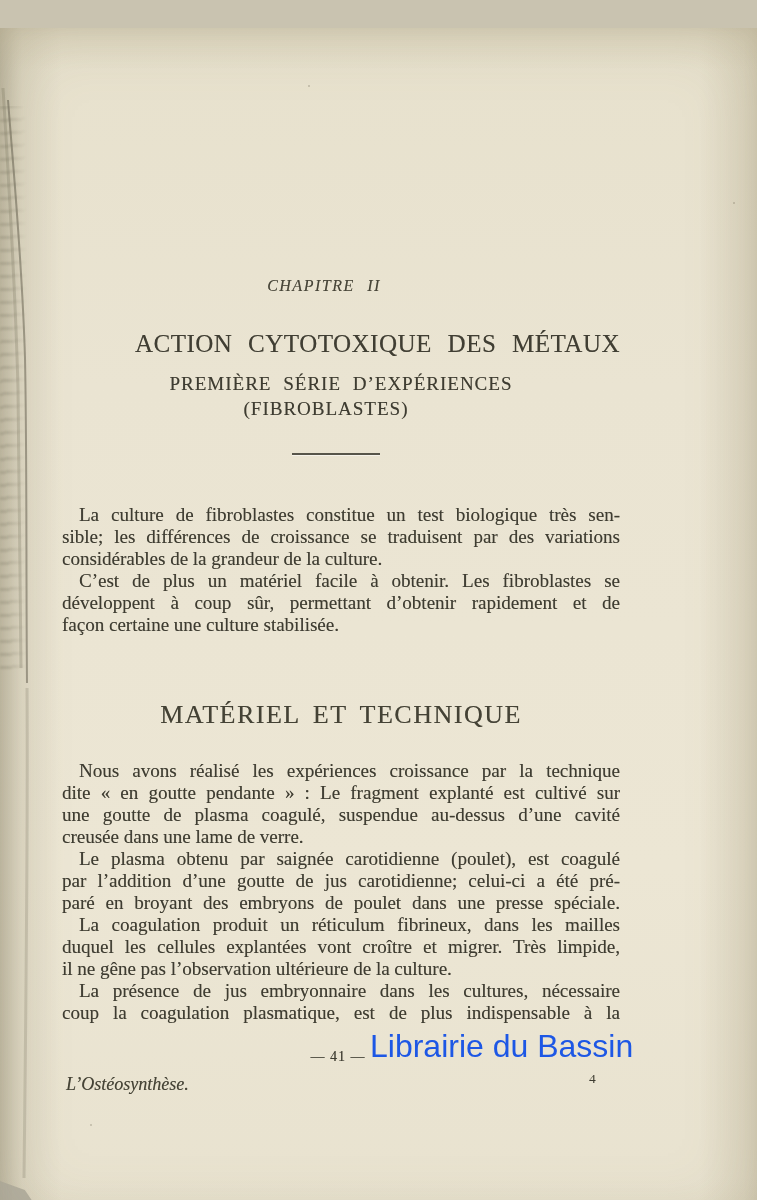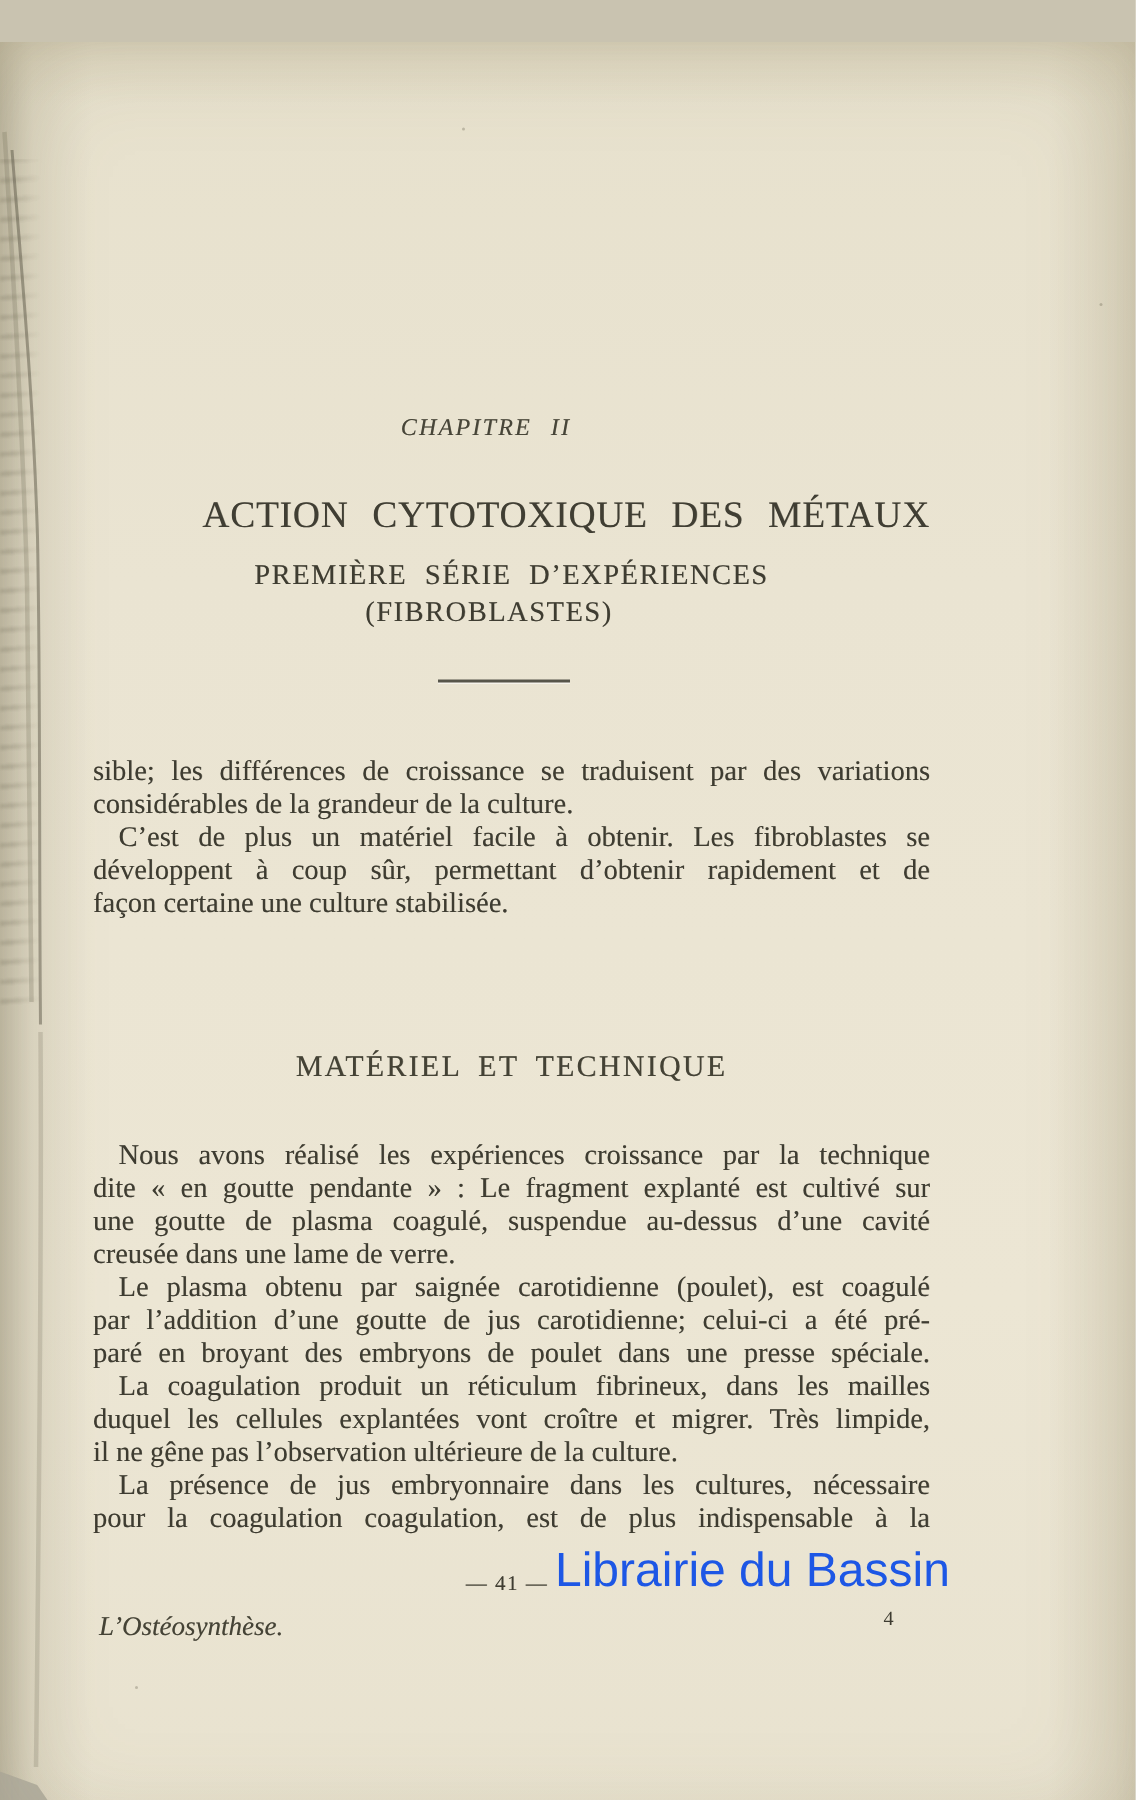--- a/index.html
+++ b/index.html
@@ -55,21 +55,21 @@
               font-size:19px; letter-spacing:1px; }
   .rule     { position:absolute; top:425px; left:230px; width:88px; height:2px;
               background:#57554a; box-shadow:0 1px 0 rgba(255,255,255,.55); }
   .paras    { position:absolute; left:0; width:558px; }
   .intro    { top:476px; }
   .tech     { top:732px; }
   .line     { height:22px; line-height:22px; font-size:19px; }
   .jl       { text-align:justify; text-align-last:justify; }
   .ind      { text-indent:17px; }
   .sechead  { position:absolute; top:672px; left:0; width:100%; text-align:center;
-              font-size:20px; letter-spacing:1.5px; word-spacing:5px; color:#444235; }
+              font-size:26px; letter-spacing:1.5px; word-spacing:5px; color:#444235; }
   .pagenum  { position:absolute; top:1021px; left:-3px; width:100%; text-align:center;
               font-size:14px; letter-spacing:1px; }
   .watermark{
     position:absolute; left:370px; top:1000px; z-index:5;
     font-family:"Liberation Sans","DejaVu Sans",sans-serif;
     font-size:32px; font-weight:400; white-space:nowrap;
     text-shadow:none;
   }
   .sig      { position:absolute; left:589px; top:1043px; font-size:13.5px; color:#3e3c31; }
   .running  { position:absolute; left:66px; top:1046px; font-style:italic; font-size:18px; color:#454336;
@@ -105,20 +105,21 @@
 
     <h1 class="title">ACTION CYTOTOXIQUE DES MÉTAUX</h1>
 
     <div class="subtitle">PREMIÈRE SÉRIE D’EXPÉRIENCES</div>
 
     <div class="subject">(FIBROBLASTES)</div>
 
     <div class="rule"></div>
 
     <div class="paras intro">
+        <div class="line jl ind">La culture de fibroblastes constitue un test biologique très sen-</div>
         <div class="line jl">sible; les différences de croissance se traduisent par des variations</div>
         <div class="line">considérables de la grandeur de la culture.</div>
         <div class="line jl ind">C’est de plus un matériel facile à obtenir. Les fibroblastes se</div>
         <div class="line jl">développent à coup sûr, permettant d’obtenir rapidement et de</div>
         <div class="line">façon certaine une culture stabilisée.</div>
       </div>
 
     <div class="sechead">MATÉRIEL ET TECHNIQUE</div>
 
     <div class="paras tech">
@@ -126,21 +127,21 @@
         <div class="line jl">dite « en goutte pendante » : Le fragment explanté est cultivé sur</div>
         <div class="line jl">une goutte de plasma coagulé, suspendue au-dessus d’une cavité</div>
         <div class="line">creusée dans une lame de verre.</div>
         <div class="line jl ind">Le plasma obtenu par saignée carotidienne (poulet), est coagulé</div>
         <div class="line jl">par l’addition d’une goutte de jus carotidienne; celui-ci a été pré-</div>
         <div class="line jl">paré en broyant des embryons de poulet dans une presse spéciale.</div>
         <div class="line jl ind">La coagulation produit un réticulum fibrineux, dans les mailles</div>
         <div class="line jl">duquel les cellules explantées vont croître et migrer. Très limpide,</div>
         <div class="line">il ne gêne pas l’observation ultérieure de la culture.</div>
         <div class="line jl ind">La présence de jus embryonnaire dans les cultures, nécessaire</div>
-        <div class="line jl">pour la coagulation coagulation, est de plus indispensable à la</div>
+        <div class="line jl">coup la coagulation plasmatique, est de plus indispensable à la</div>
       </div>
 
     <div class="pagenum">— 41 —</div>
   </div>
 
   <div class="watermark" style="color: rgb(29, 87, 229);">Librairie du Bassin</div>
 
   <div class="sig">4</div>
 
   <div class="running">L’Ostéosynthèse.</div>

